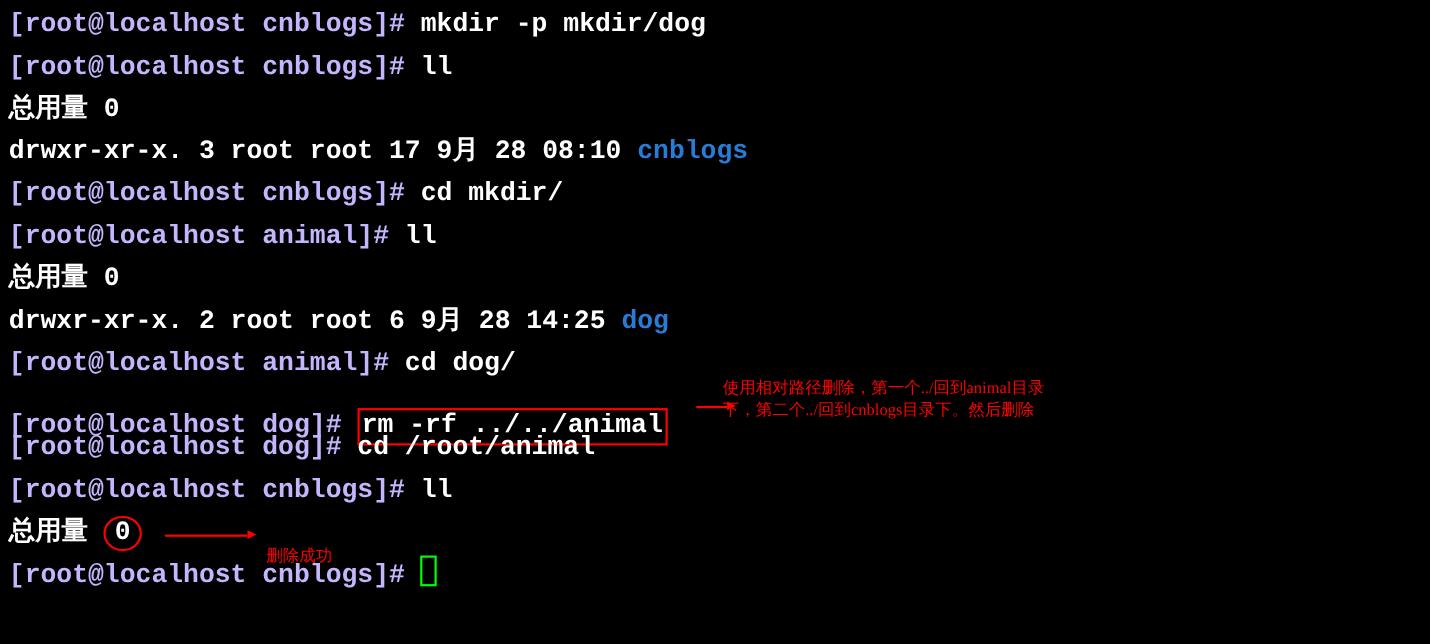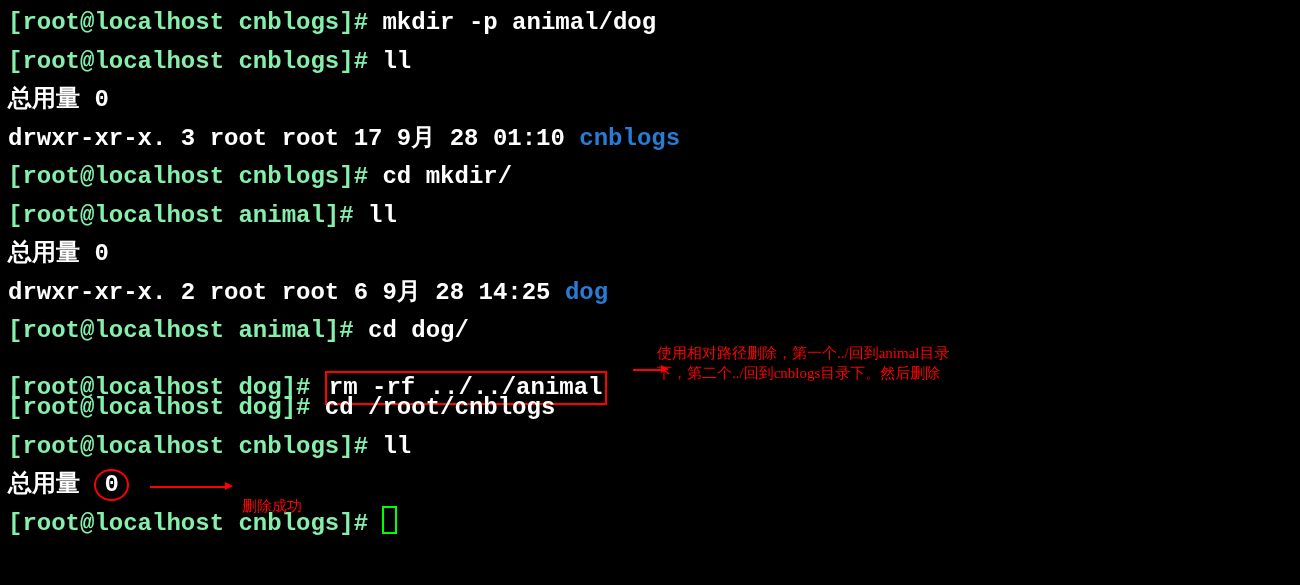--- a/index.html
+++ b/index.html
@@ -10,21 +10,21 @@
     font-weight: bold;
     color: #fff;
     width: 1300px;
     height: 585px;
     padding: 4px 8px;
     overflow: hidden;
     white-space: nowrap;
     position: relative;
   }
   .line { line-height: 38.5px; height: 38.5px; }
-  .prompt-user { color: #86efac; }
+  .prompt-user { color: #c4b5fd; }
   .dir-blue { color: #287cd6; font-weight: bold; }
   .red-box {
     border: 2px solid #ff0000;
     padding: 0 2px;
     display: inline-block;
     line-height: 30px;
     margin-top: 20px;
   }
   .red-ellipse {
     border: 2px solid #ff0000;
@@ -59,33 +59,33 @@
     width: 0; height: 0;
     border-top: 4px solid transparent;
     border-bottom: 4px solid transparent;
     border-left: 8px solid #ff0000;
   }
 </style>
 </head>
 <body>
 
 <div class="line">
-  <span class="prompt-user">[root@localhost cnblogs]# </span><span>mkdir -p animal/dog</span>
+  <span class="prompt-user">[root@localhost cnblogs]# </span><span>mkdir -p mkdir/dog</span>
 </div>
 
 <div class="line">
   <span class="prompt-user">[root@localhost cnblogs]# </span><span>ll</span>
 </div>
 
 <div class="line">
   <span>总用量 </span><span>0</span>
 </div>
 
 <div class="line">
-  <span>drwxr-xr-x. 3 root root 17 9月  28 01:10 </span><span class="dir-blue">cnblogs</span>
+  <span>drwxr-xr-x. 3 root root 17 9月  28 08:10 </span><span class="dir-blue">cnblogs</span>
 </div>
 
 <div class="line">
   <span class="prompt-user">[root@localhost cnblogs]# </span><span>cd mkdir/</span>
 </div>
 
 <div class="line">
   <span class="prompt-user">[root@localhost animal]# </span><span>ll</span>
 </div>
 
@@ -99,21 +99,21 @@
 
 <div class="line">
   <span class="prompt-user">[root@localhost animal]# </span><span>cd dog/</span>
 </div>
 
 <div class="line">
   <span class="prompt-user">[root@localhost dog]# </span><span class="red-box"><span>rm -rf ../../animal</span></span>
 </div>
 
 <div class="line">
-  <span class="prompt-user">[root@localhost dog]# </span><span>cd /root/cnblogs</span>
+  <span class="prompt-user">[root@localhost dog]# </span><span>cd /root/animal</span>
 </div>
 
 <div class="line">
   <span class="prompt-user">[root@localhost cnblogs]# </span><span>ll</span>
 </div>
 
 <div class="line">
   <span>总用量 </span><span class="red-ellipse"><span>0</span></span>
 </div>
 

